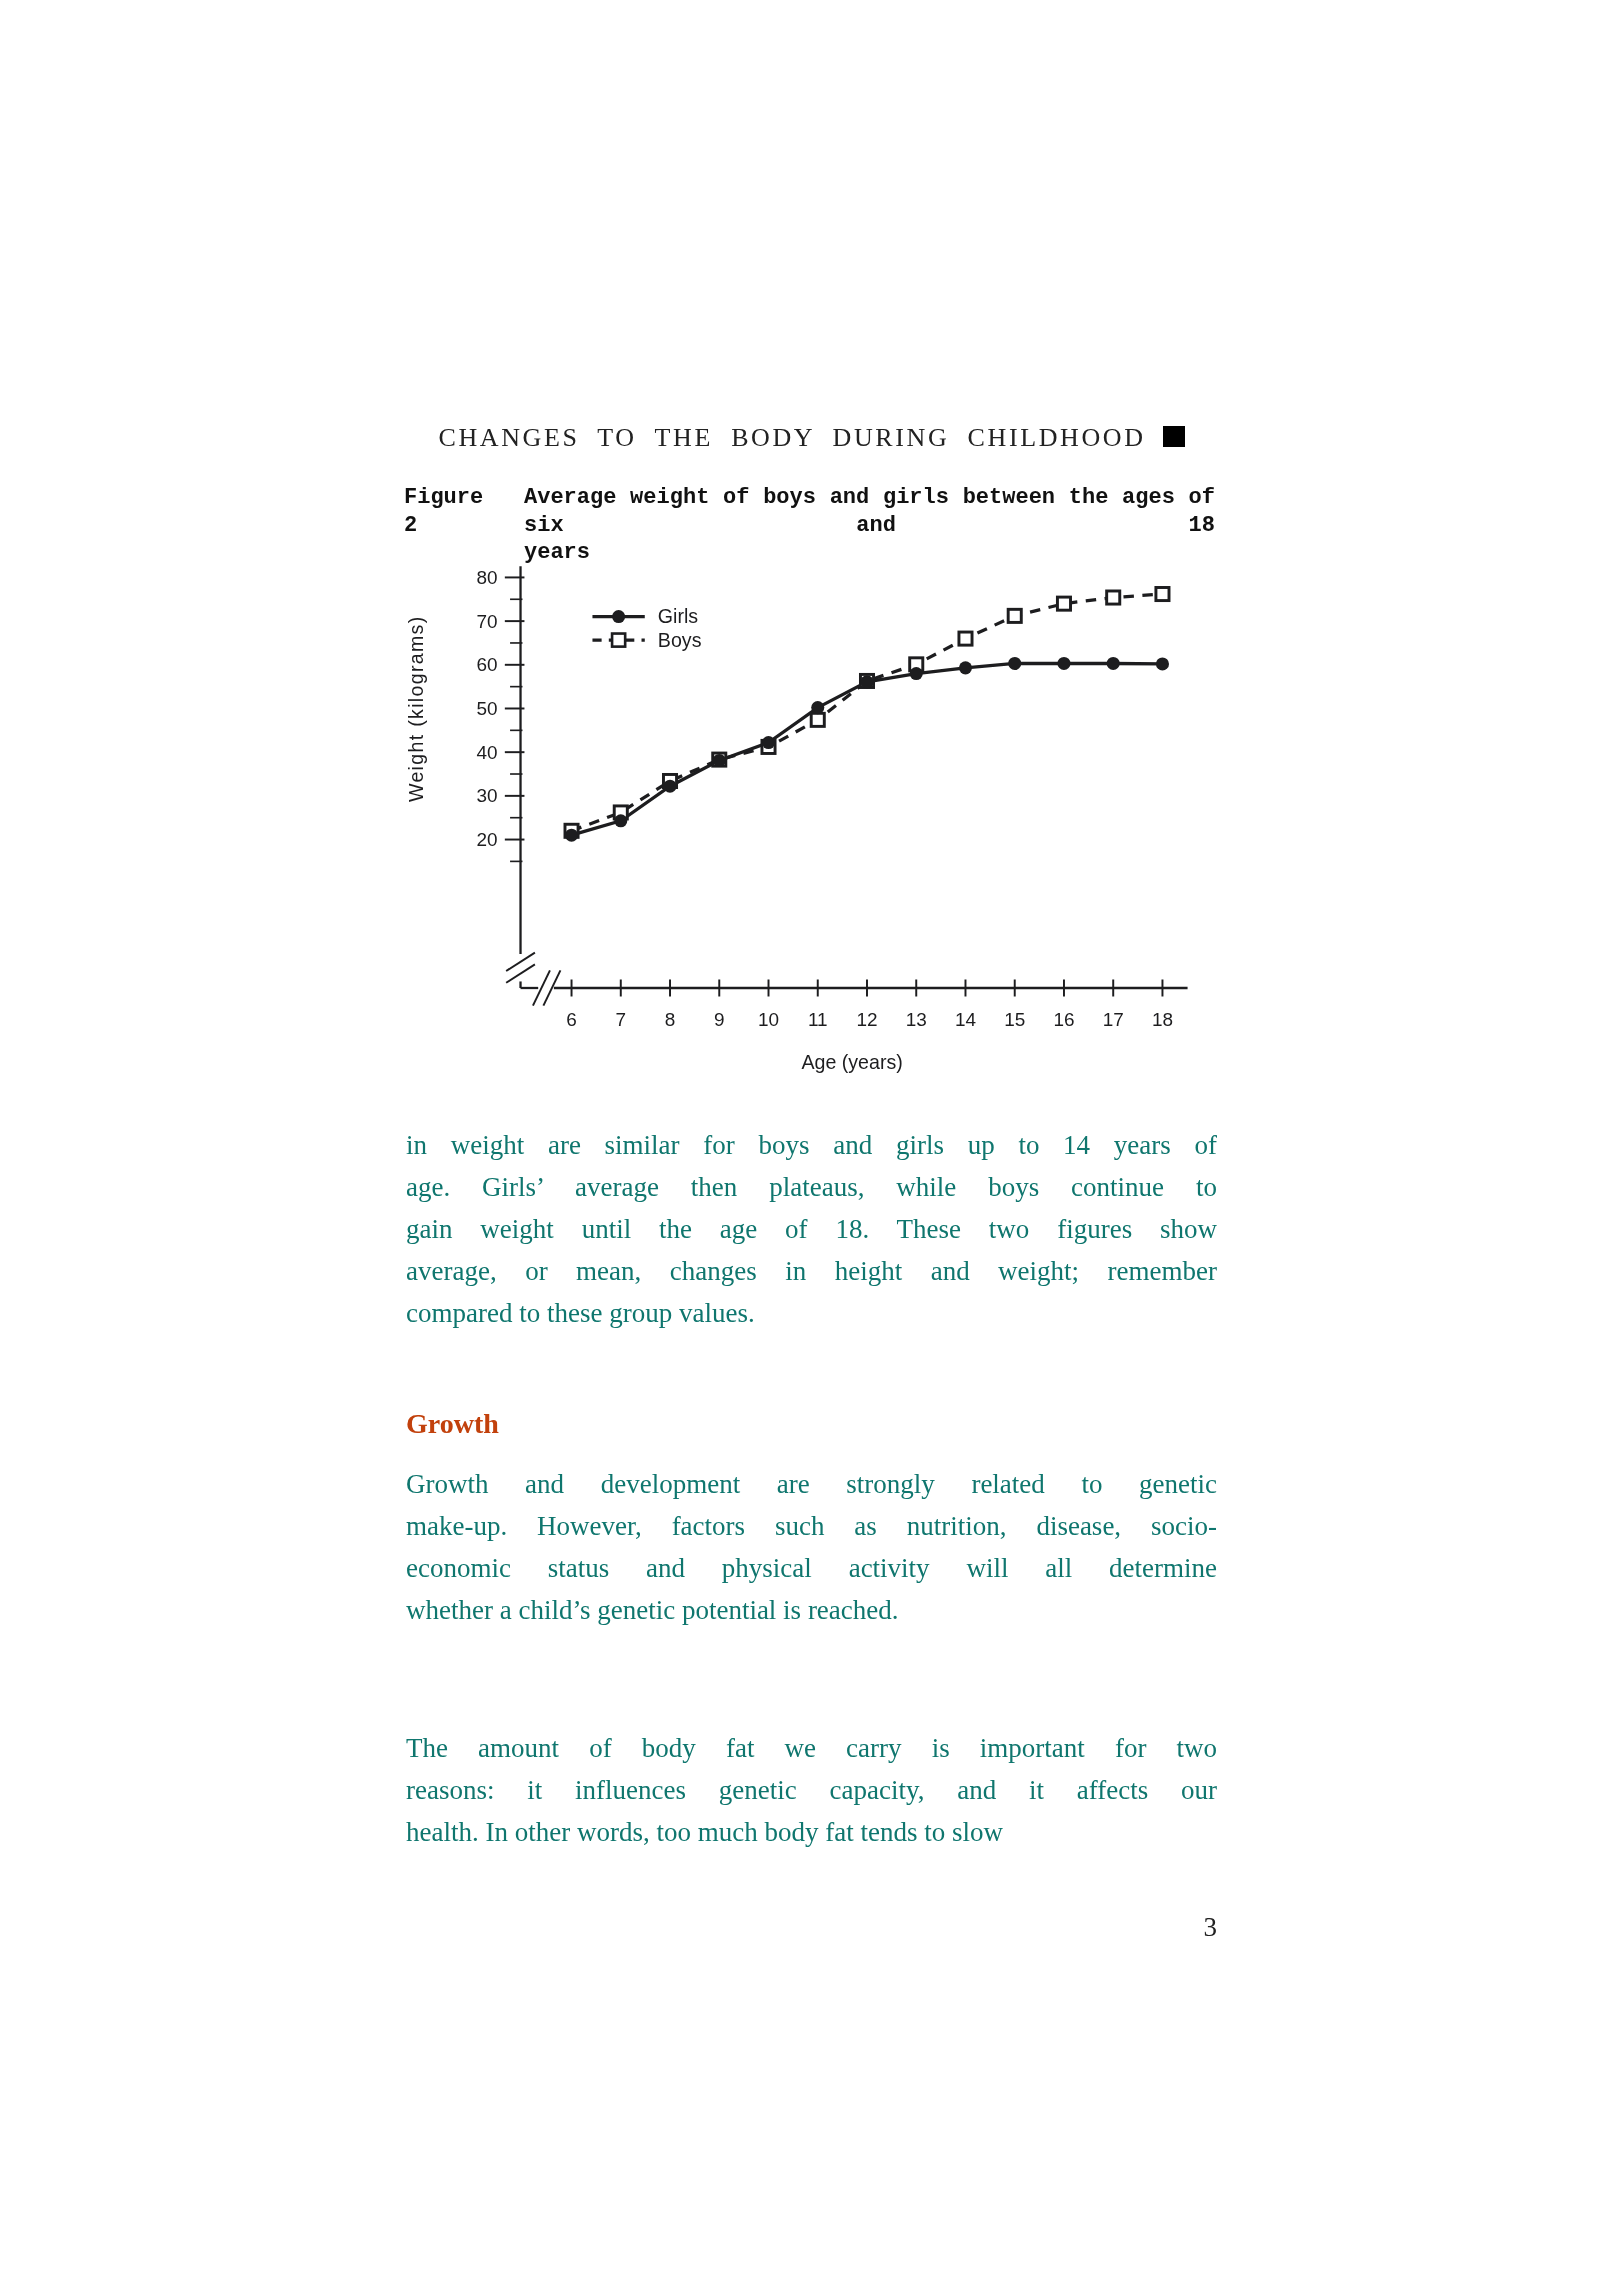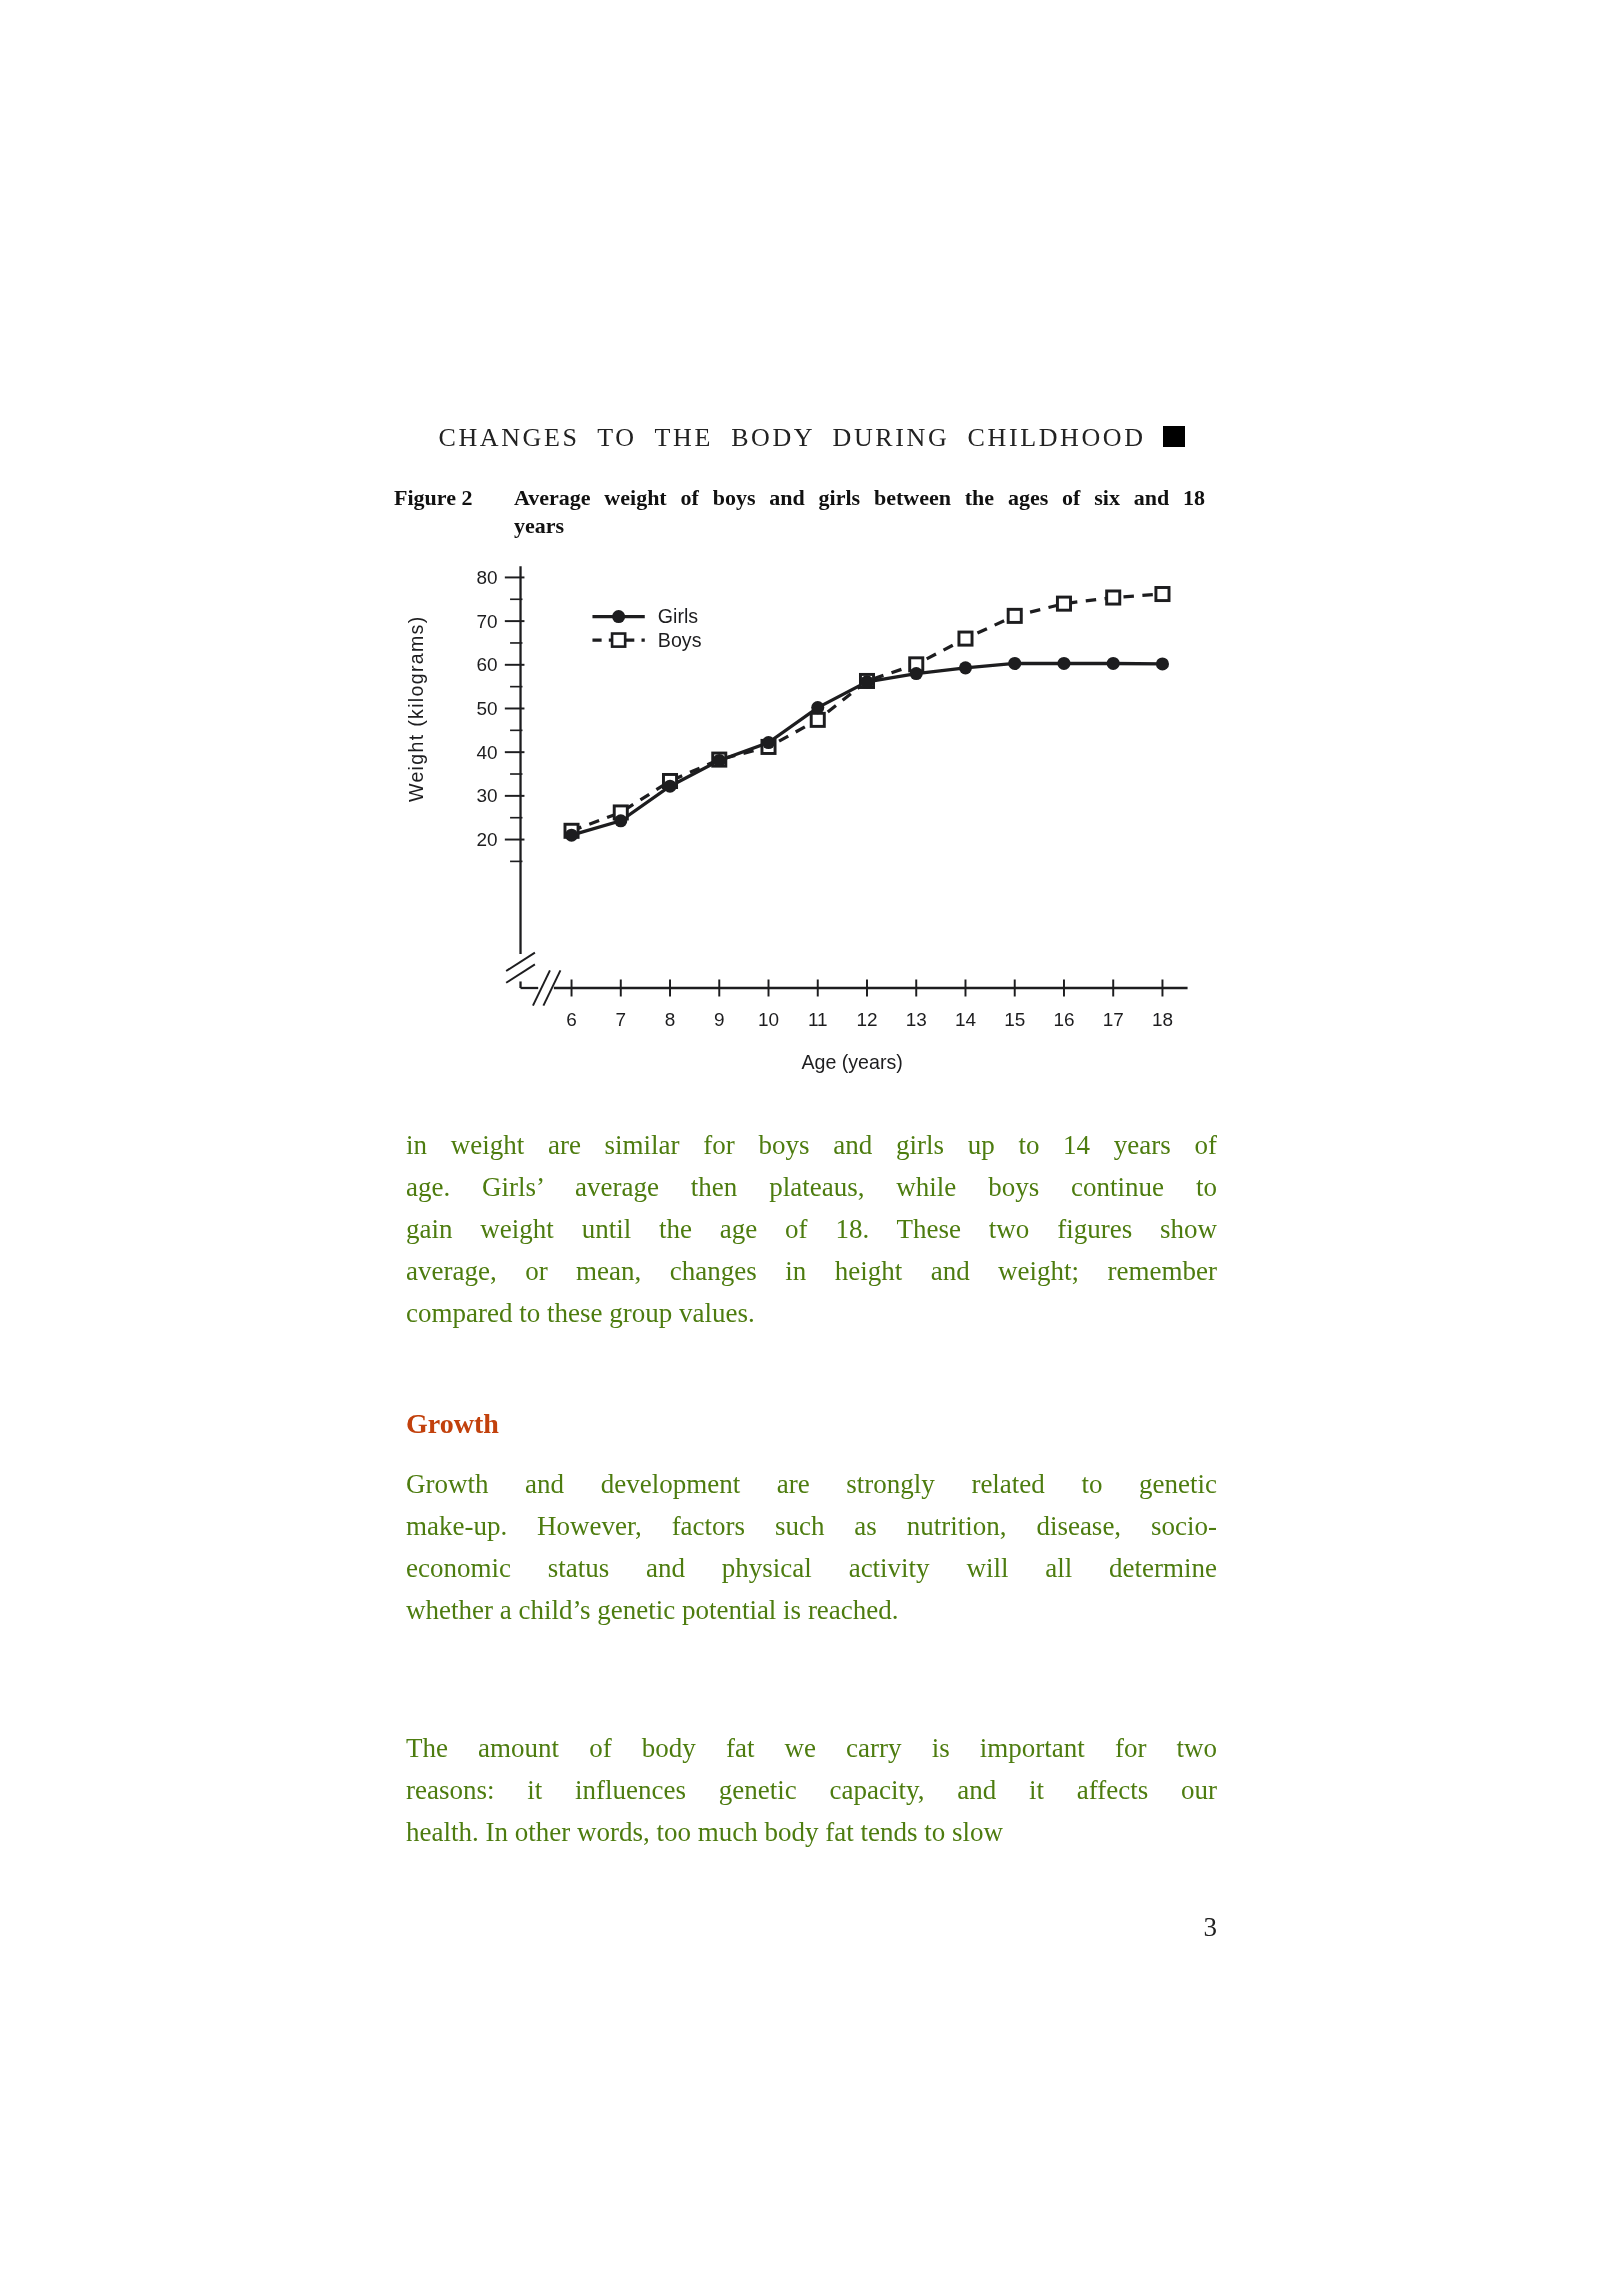--- a/index.html
+++ b/index.html
@@ -5,30 +5,30 @@
   html,body{margin:0;padding:0;background:#e8e8e8;}
   .page{position:relative;width:1622px;height:2295px;background:#ffffff;overflow:hidden;
         font-family:"Liberation Serif", serif;color:#1b1b1b;}
   .abs{position:absolute;}
   
   .runhead{left:406px;top:417px;width:811px;text-align:center;font-size:26px;
            letter-spacing:2.6px;word-spacing:9.2px;color:#222;white-space:nowrap;margin-top:6px;}
   .hsq{display:inline-block;width:22px;height:21px;background:#000;margin-left:17px;
        vertical-align:-1.3px;}
   
-  .caption{left:394px;top:484px;width:811px;display:flex;
-           font-family:Liberation Serif, serif;font-weight:bold;font-size:22px;
+  .caption{left:404px;top:484px;width:811px;display:flex;
+           font-family:Liberation Mono, monospace;font-weight:bold;font-size:22px;
            line-height:27.5px;color:#111;}
   .cap-label{width:100px;flex:0 0 100px;}
   .cap-text{flex:1;margin-left:20px;}
   .cap-line.j{text-align:justify;text-align-last:justify;}
   
   #chart{left:393px;top:556px;}
   
-  .para{left:406px;width:811px;font-size:27px;line-height:42px;color:#4d7c0f;}
+  .para{left:406px;width:811px;font-size:27px;line-height:42px;color:#0f766e;}
   .tline{text-align:justify;text-align-last:justify;white-space:normal;}
   .tline.tlast{text-align-last:left;}
   .heading{left:406px;width:811px;font-size:28px;font-weight:bold;color:#c2410c;
            line-height:33px;}
   .pagenum{left:406px;top:1912px;width:811px;text-align:right;font-size:27px;color:#222;}
 </style>
 </head>
 <body>
 
 <div class="page">

